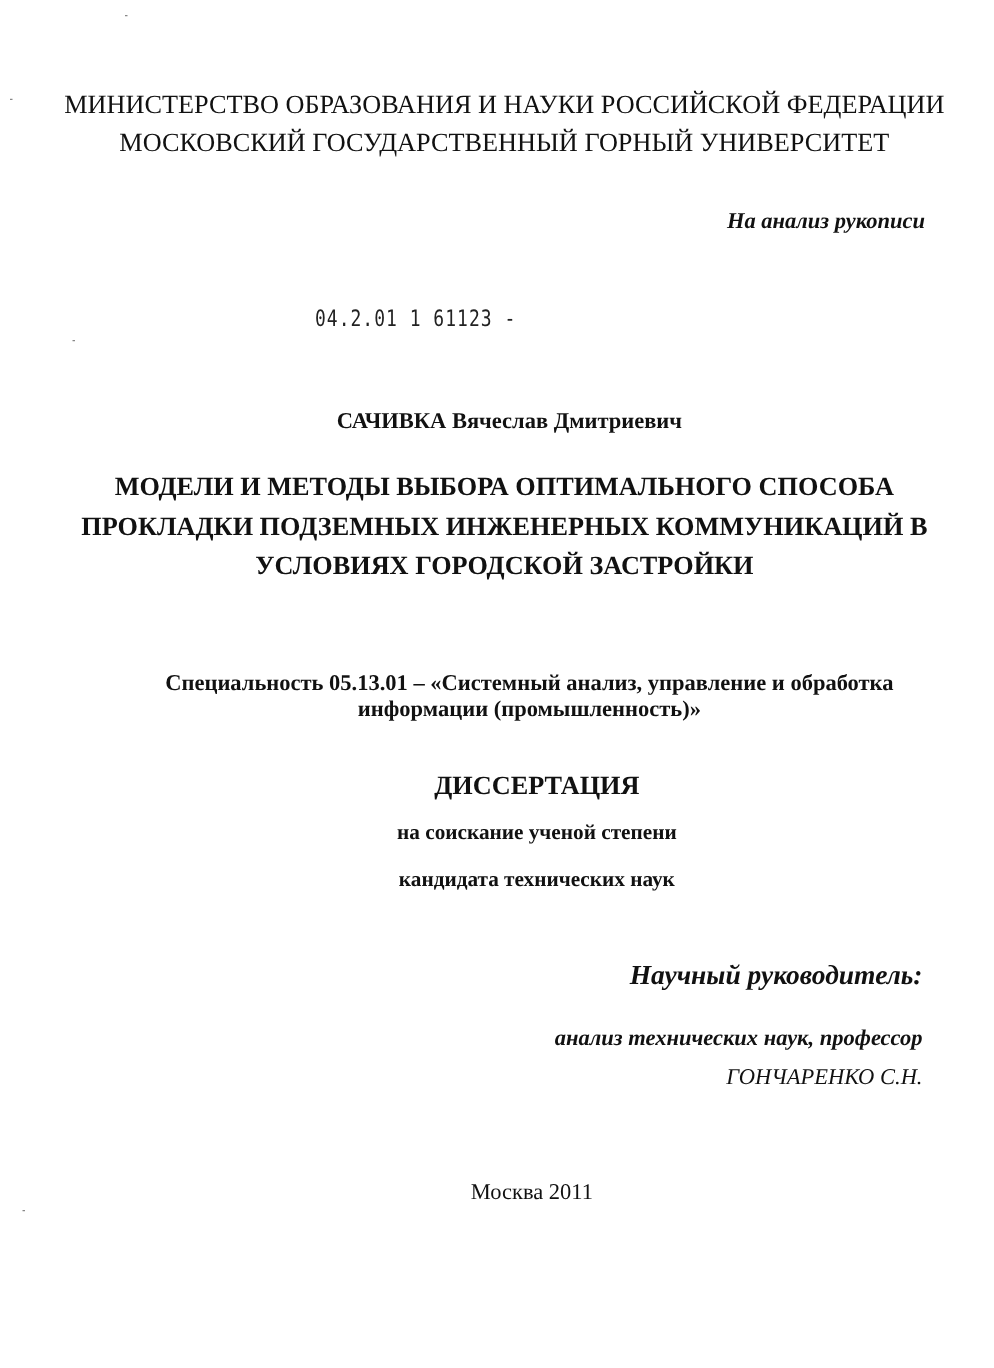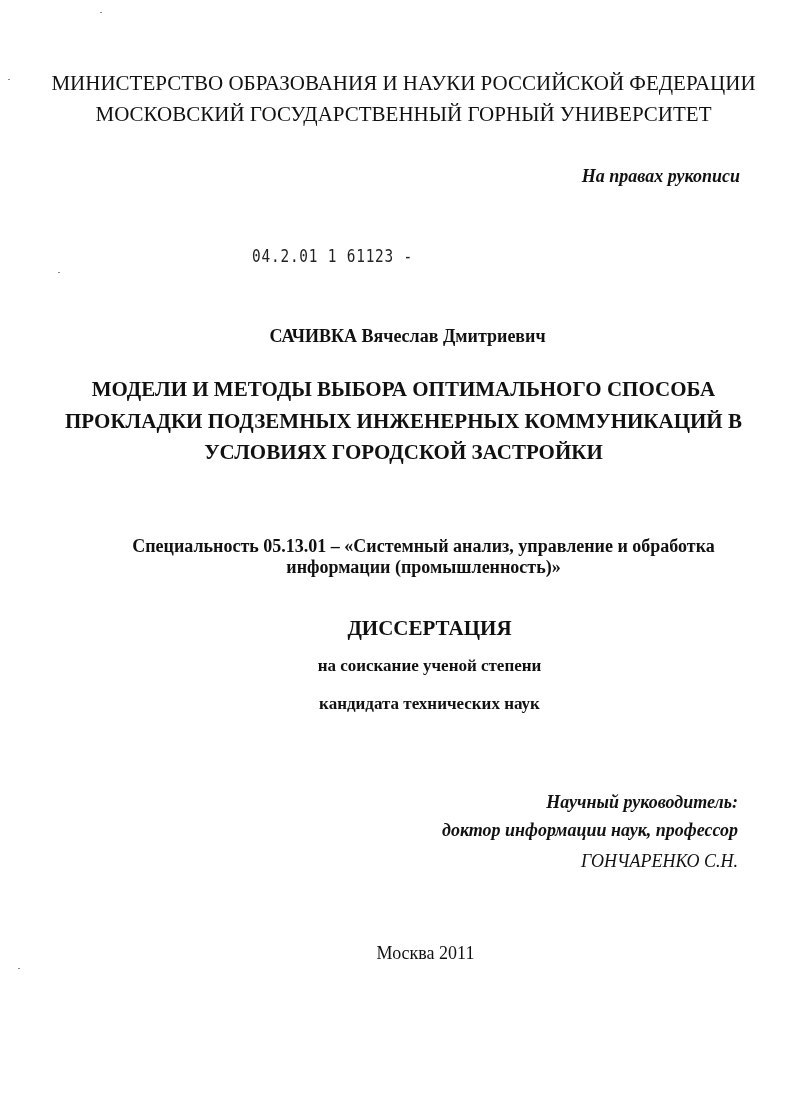--- a/index.html
+++ b/index.html
@@ -11,33 +11,33 @@
     .university { top: 102px; font-size: 21px; left: 6px; }
     .rights { top: 166px; right: 55px; font-size: 18px; font-weight: bold; font-style: italic; }
     .stamp { top: 245px; left: 252px; font-family: "DejaVu Sans Mono", monospace; font-size: 18px;
              letter-spacing: 1px; transform: scaleX(0.8); transform-origin: left; color: #222; }
     .author { top: 326px; font-size: 18px; font-weight: bold; left: 10px; }
     .title { top: 374px; font-size: 21px; font-weight: bold; line-height: 31.5px; left: 6px; }
     .specialty { top: 536px; font-size: 18px; font-weight: bold; line-height: 21px; left: 26px; }
     .diss { top: 616px; font-size: 21px; font-weight: bold; left: 32px; }
     .degree1 { top: 656px; font-size: 17px; font-weight: bold; left: 32px; }
     .degree2 { top: 694px; font-size: 17px; font-weight: bold; left: 32px; }
-    .sup1 { top: 792px; right: 57px; font-size: 18px; font-weight: bold; font-style: italic; }
+    .sup1 { top: 767px; right: 57px; font-size: 22px; font-weight: bold; font-style: italic; }
     .sup2 { top: 820px; right: 57px; font-size: 18px; font-weight: bold; font-style: italic; }
     .sup3 { top: 851px; right: 57px; font-size: 18px; font-weight: normal; font-style: italic; }
     .city { top: 943px; font-size: 18px; left: 28px; }
     .speck { position: absolute; width: 2px; height: 1px; background: #888; }
   </style>
 </head>
 <body>
 
 <div class="abs center ministry">МИНИСТЕРСТВО ОБРАЗОВАНИЯ И НАУКИ РОССИЙСКОЙ ФЕДЕРАЦИИ</div>
 <div class="abs center university">МОСКОВСКИЙ ГОСУДАРСТВЕННЫЙ ГОРНЫЙ УНИВЕРСИТЕТ</div>
 
-<div class="abs rights">На правах рукописи</div>
+<div class="abs rights">На анализ рукописи</div>
 
 <div class="abs stamp">04.2.01 1 61123 -</div>
 
 <div class="abs center author">САЧИВКА Вячеслав Дмитриевич</div>
 
 <div class="abs center title">
   <div>МОДЕЛИ И МЕТОДЫ ВЫБОРА ОПТИМАЛЬНОГО СПОСОБА</div>
   <div>ПРОКЛАДКИ ПОДЗЕМНЫХ ИНЖЕНЕРНЫХ КОММУНИКАЦИЙ В</div>
   <div>УСЛОВИЯХ ГОРОДСКОЙ ЗАСТРОЙКИ</div>
 </div>
@@ -45,21 +45,21 @@
 <div class="abs center specialty">
   <div>Специальность 05.13.01 – «Системный анализ, управление и обработка</div>
   <div>информации (промышленность)»</div>
 </div>
 
 <div class="abs center diss">ДИССЕРТАЦИЯ</div>
 <div class="abs center degree1">на соискание ученой степени</div>
 <div class="abs center degree2">кандидата технических наук</div>
 
 <div class="abs sup1">Научный руководитель:</div>
-<div class="abs sup2">доктор информации наук, профессор</div>
+<div class="abs sup2">анализ технических наук, профессор</div>
 <div class="abs sup3">ГОНЧАРЕНКО С.Н.</div>
 
 <div class="abs center city">Москва 2011</div>
 
 <div class="speck" style="left:100px;top:12px;"></div>
 <div class="speck" style="left:8px;top:79px;"></div>
 <div class="speck" style="left:58px;top:272px;"></div>
 <div class="speck" style="left:18px;top:968px;"></div>
 
 </body></html>

